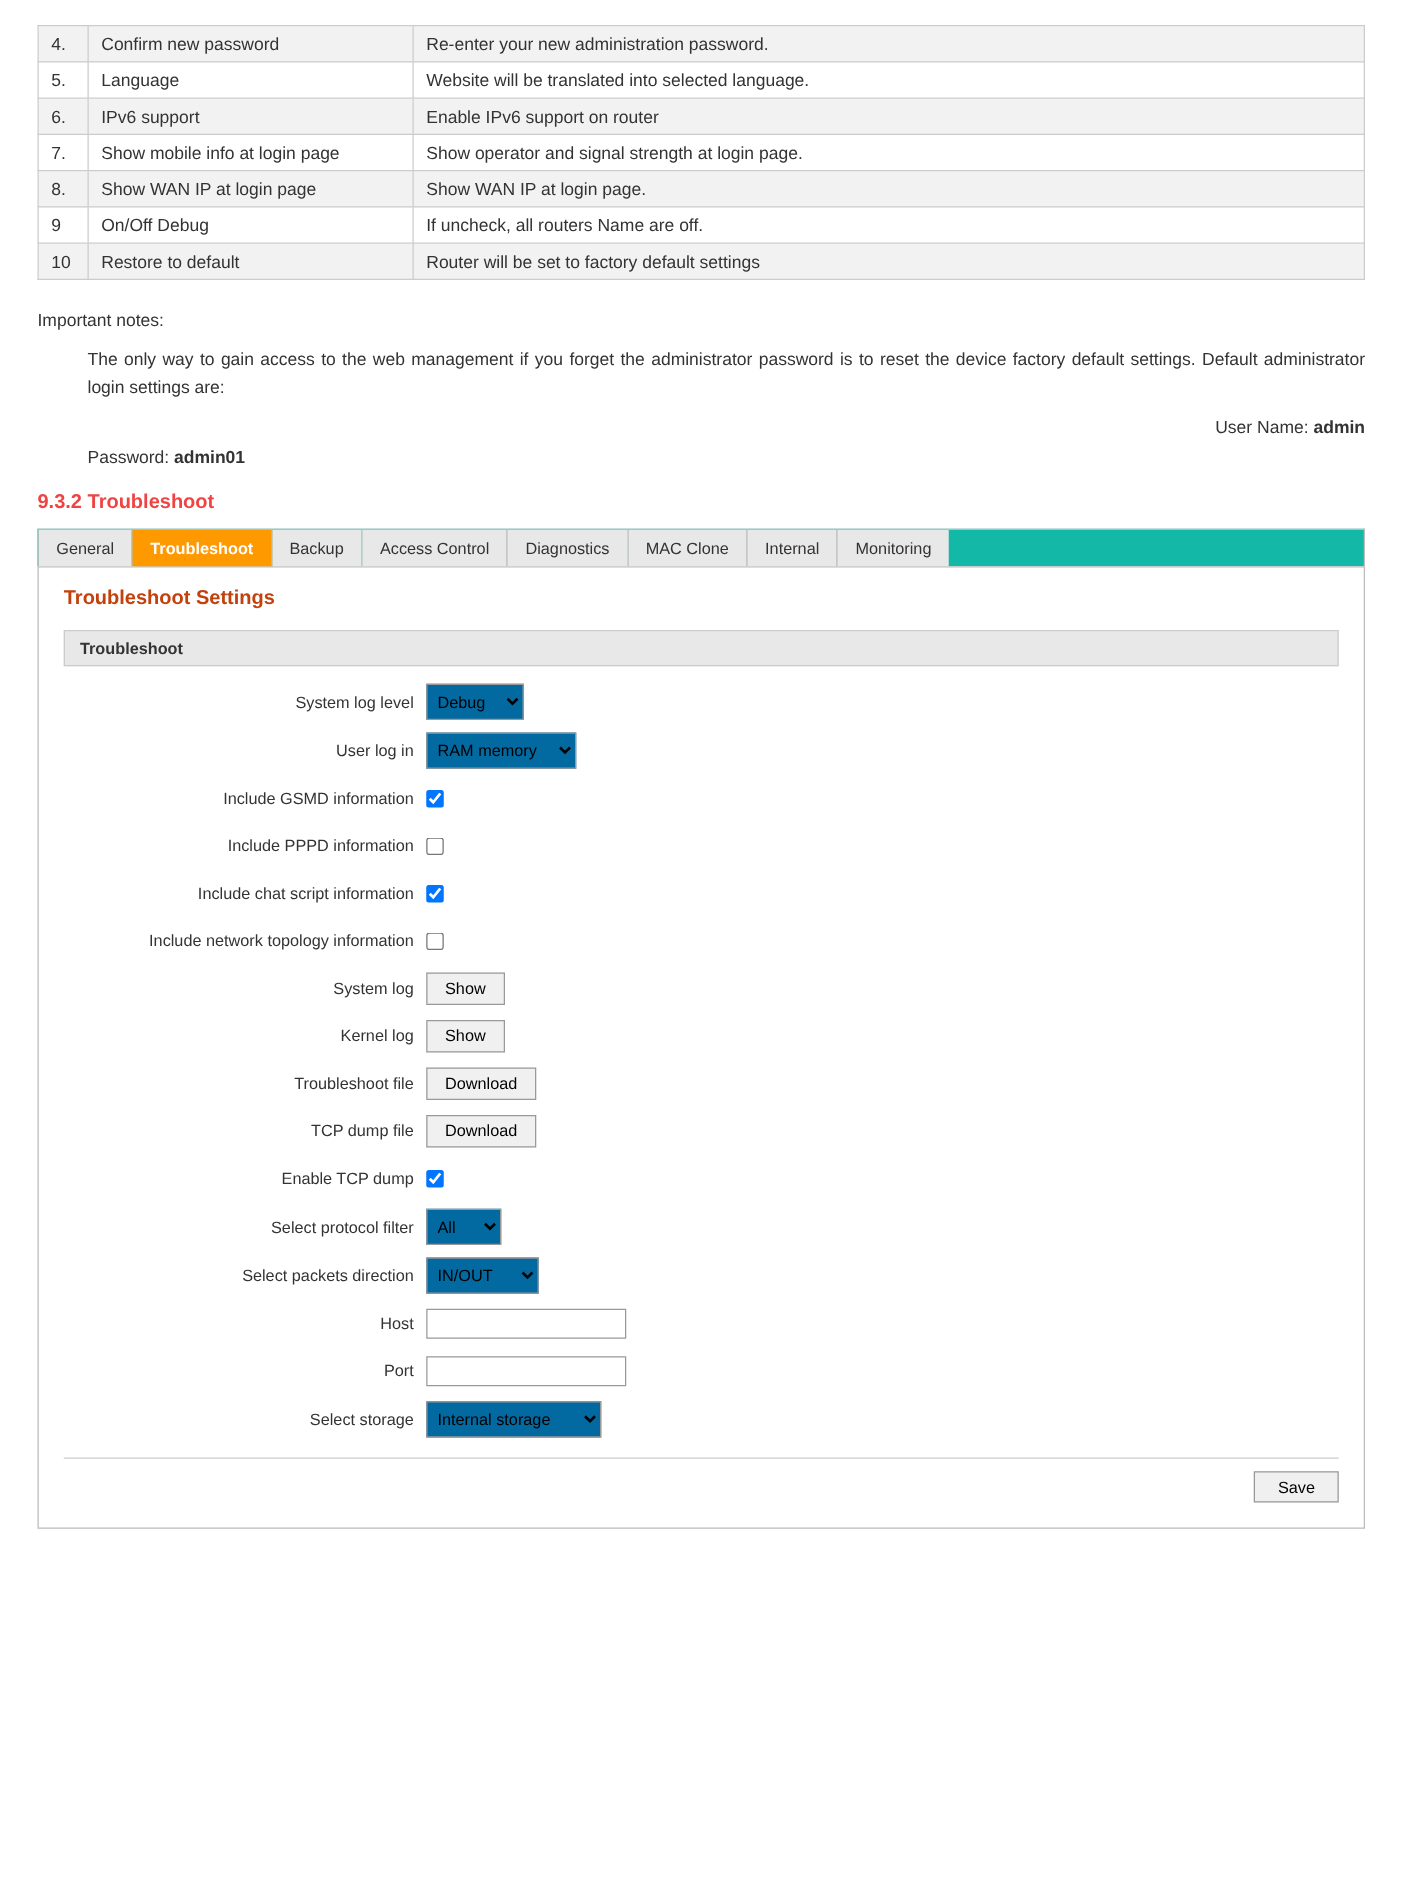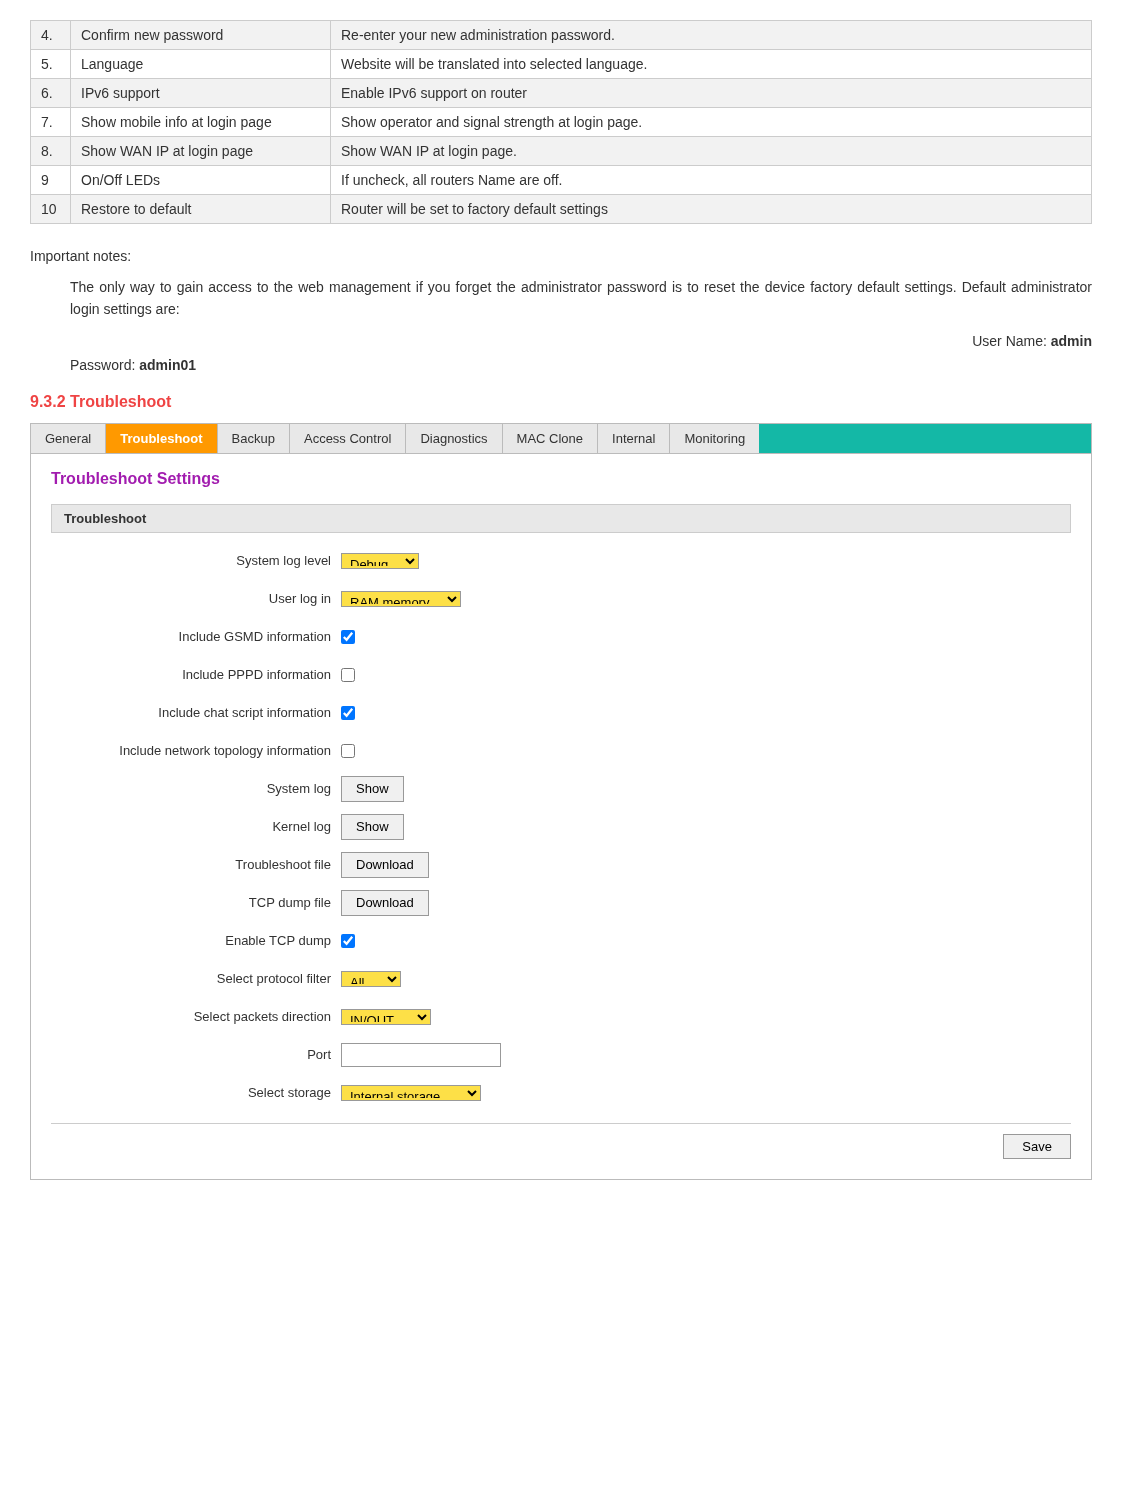--- a/index.html
+++ b/index.html
@@ -91,21 +91,21 @@
     }
 
     
     .panel {
       border: 1px solid #bbb;
       background: #fff;
       padding: 16px 20px 20px 20px;
     }
 
     .panel-title {
-      color: #a21caf;
+      color: #c2410c;
       font-size: 16px;
       font-weight: bold;
       margin-bottom: 16px;
     }
 
     
     .section-bar {
       background: #e8e8e8;
       border: 1px solid #ccc;
       padding: 6px 12px;
@@ -134,22 +134,22 @@
     }
     .form-control {
       display: flex;
       align-items: center;
     }
 
     select.ctrl {
       font-size: 13px;
       padding: 2px 4px;
       border: 1px solid #999;
-      background: #fde047;
-      height: 16px;
+      background: #0369a1;
+      height: 29px;
     }
     input[type="checkbox"] {
       width: 14px;
       height: 14px;
       cursor: pointer;
     }
     input[type="text"] {
       border: 1px solid #999;
       height: 24px;
       font-size: 13px;
@@ -207,21 +207,21 @@
         <td>Show mobile info at login page</td>
         <td>Show operator and signal strength at login page.</td>
       </tr>
       <tr>
         <td>8.</td>
         <td>Show WAN IP at login page</td>
         <td>Show WAN IP at login page.</td>
       </tr>
       <tr>
         <td>9</td>
-        <td>On/Off  LEDs</td>
+        <td>On/Off  Debug</td>
         <td>If uncheck, all routers Name are off.</td>
       </tr>
       <tr>
         <td>10</td>
         <td>Restore to default</td>
         <td>Router will be set to factory default settings</td>
       </tr>
     </tbody>
 </table>
 
@@ -340,20 +340,26 @@
       </div>
     </div>
 
     <div class="form-row">
       <div class="form-label">Select packets direction</div>
       <div class="form-control">
         <select class="ctrl" id="select-packets-select" style="width:90px;"><option value="IN/OUT">IN/OUT</option><option value="IN">IN</option><option value="OUT">OUT</option></select>
       </div>
     </div>
 
+    <div class="form-row">
+      <div class="form-label">Host</div>
+      <div class="form-control">
+        <input type="text" id="host-input" style="">
+      </div>
+    </div>
 
     <div class="form-row">
       <div class="form-label">Port</div>
       <div class="form-control">
         <input type="text" id="port-input" style="">
       </div>
     </div>
 
     <div class="form-row">
       <div class="form-label">Select storage</div>

